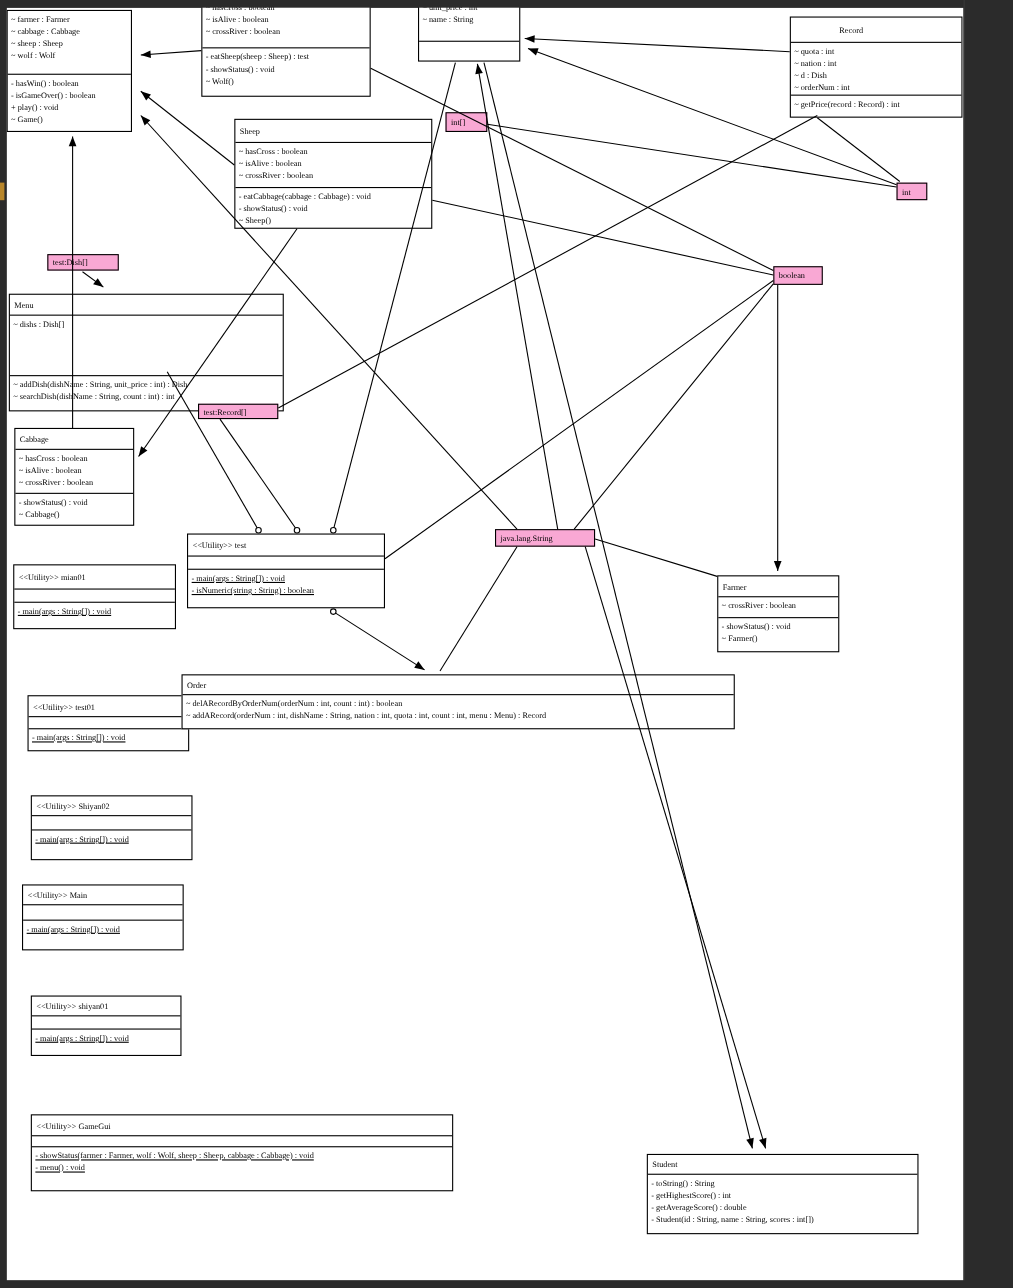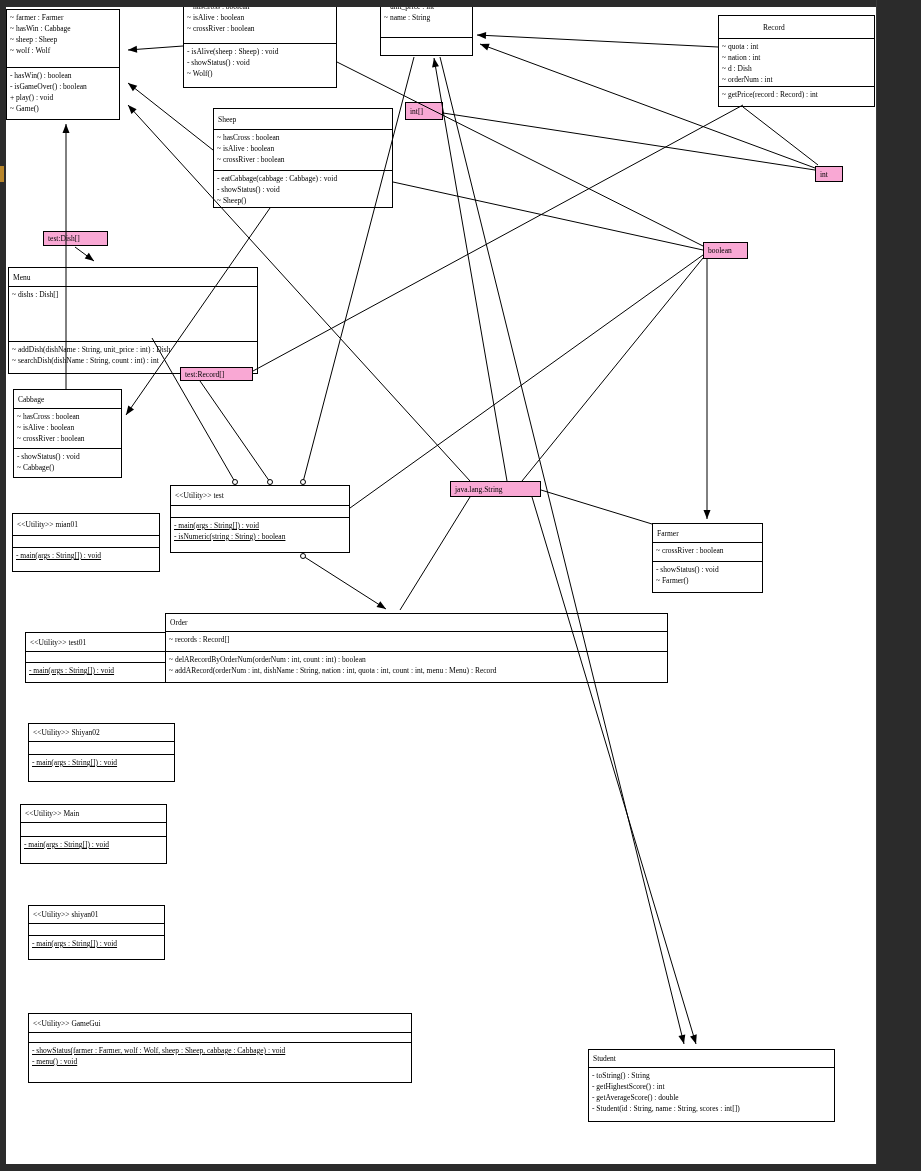--- a/index.html
+++ b/index.html
@@ -72,39 +72,39 @@
       <line x1="541" y1="490" x2="652" y2="524" stroke="#000000" stroke-width="1"></line>
     </svg>
   <div id="chrome-top" class="chrome"></div>
   <div id="chrome-left" class="chrome"></div>
   <div id="chrome-right" class="chrome"></div>
   <div id="chrome-bottom" class="chrome"></div>
   <div id="accent-mark"></div>
 <div class="uml-box" style="left: 6px; top: 9px; width: 114px;">
       <div class="uml-comp first" style="height: 57px;">
         <div class="member">~ farmer : Farmer</div>
-        <div class="member">~ hasWin : Cabbage</div>
+        <div class="member">~ cabbage : Cabbage</div>
         <div class="member">~ sheep : Sheep</div>
         <div class="member">~ wolf : Wolf</div>
       </div>
       <div class="uml-comp" style="height: 52px;">
         <div class="member">- hasWin() : boolean</div>
         <div class="member">- isGameOver() : boolean</div>
         <div class="member">+ play() : void</div>
         <div class="member">~ Game()</div>
       </div>
     </div>
     <div class="uml-box" style="left: 183px; top: -2px; width: 154px;">
       <div class="uml-comp first" style="height: 44px;">
         <div class="member">~ hasCross : boolean</div>
         <div class="member">~ isAlive : boolean</div>
         <div class="member">~ crossRiver : boolean</div>
       </div>
       <div class="uml-comp" style="height: 44px;">
-        <div class="member">- isAlive(sheep : Sheep) : void</div>
+        <div class="member">- eatSheep(sheep : Sheep) : test</div>
         <div class="member">- showStatus() : void</div>
         <div class="member">~ Wolf()</div>
       </div>
     </div>
     <div class="uml-box" style="left: 380px; top: -2px; width: 93px;">
       <div class="uml-comp first" style="height: 38px;">
         <div class="member">~ unit_price : int</div>
         <div class="member">~ name : String</div>
       </div>
       <div class="uml-comp" style="height: 18px;"></div>
@@ -183,23 +183,20 @@
     </div>
     <div class="uml-box" style="left: 25px; top: 632px; width: 147px;">
       <div class="uml-title" style="height: 18px;">&lt;&lt;Utility&gt;&gt; test01</div>
       <div class="uml-comp" style="height: 11px;"></div>
       <div class="uml-comp" style="height: 20px;">
         <div class="member u">- main(args : String[]) : void</div>
       </div>
     </div>
     <div class="uml-box" style="left: 165px; top: 613px; width: 503px;">
       <div class="uml-title" style="height: 17px;">Order</div>
-      <div class="uml-comp" style="height: 20px;">
-        <div class="member">~ records : Record[]</div>
-      </div>
       <div class="uml-comp" style="height: 31px;">
         <div class="member">~ delARecordByOrderNum(orderNum : int, count : int) : boolean</div>
         <div class="member">~ addARecord(orderNum : int, dishName : String, nation : int, quota : int, count : int, menu : Menu) : Record</div>
       </div>
     </div>
     <div class="uml-box" style="left: 28px; top: 723px; width: 147px;">
       <div class="uml-title" style="height: 17px;">&lt;&lt;Utility&gt;&gt; Shiyan02</div>
       <div class="uml-comp" style="height: 13px;"></div>
       <div class="uml-comp" style="height: 27px;">
         <div class="member u">- main(args : String[]) : void</div>

